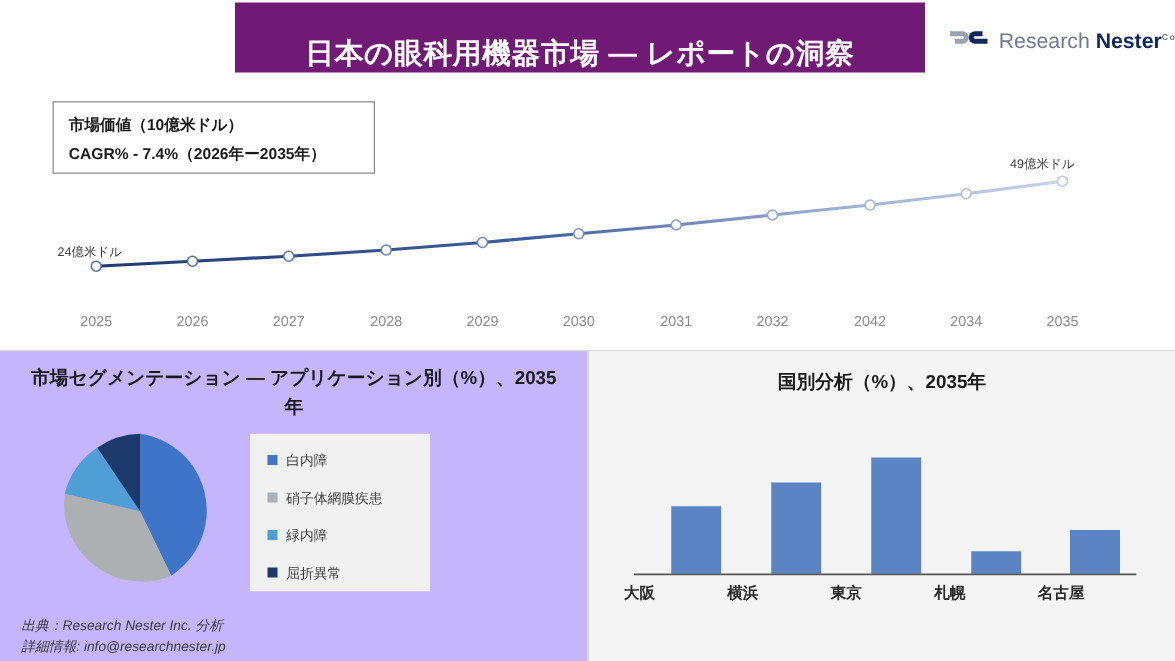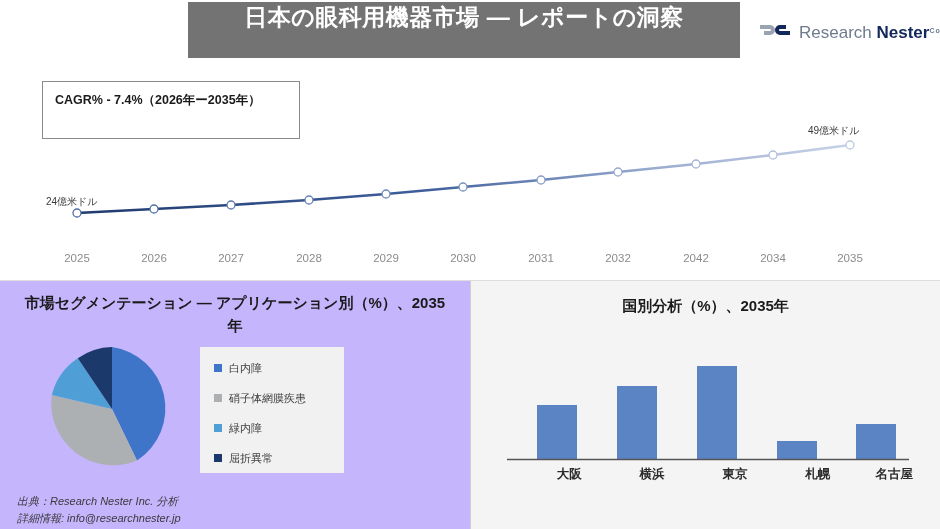--- a/index.html
+++ b/index.html
@@ -19,23 +19,23 @@
   #header {
     position: absolute;
     left: 0; top: 0;
     width: 940px; height: 62px;
     background: #ffffff;
   }
   #title-banner {
     position: absolute;
     left: 188px; top: 2px;
     width: 552px; height: 56px;
-    background: #737373;
-    display: flex;
-    align-items: flex-start;
+    background: #701a75;
+    display: flex;
+    align-items: flex-end;
     justify-content: center;
   }
   #title-text {
     color: #ffffff;
     font-size: 23px;
     font-weight: 700;
     letter-spacing: 0.5px;
     white-space: nowrap;
   }
   #logo-block {
@@ -182,21 +182,21 @@
 
   #bar-svg { position: absolute; left: 28px; top: 70px; }
   #bar-labels {
     position: absolute;
     left: 28px; top: 185px;
     width: 414px;
     display: flex;
   }
   .bar-label {
     flex: 1 1 0;
-    text-align: right;
+    text-align: left;
     font-size: 12.5px;
     font-weight: 700;
     color: #2b2b2b;
   }
 </style>
 </head>
 <body>
 
 <div id="header">
   <div id="title-banner">
@@ -213,20 +213,21 @@
     <span id="logo-words">
       <span id="logo-name"><span class="rn-light">Research</span> <span class="rn-bold">Nester</span></span>
       <span id="logo-tagline">Connect. Lead. Accomplish.</span>
     </span>
   </div>
 </div>
 
 <div id="line-panel">
 
   <div id="kpi-box">
+    <div>市場価値（10億米ドル）</div>
     <div>CAGR% - 7.4%（2026年ー2035年）</div>
   </div>
 
   <svg id="line-svg" width="940" height="218">
     <defs>
       <linearGradient id="lineGrad" x1="0" y1="0" x2="1" y2="0">
         <stop offset="0%" stop-color="#1f3a6e"></stop>
         <stop offset="45%" stop-color="#3f5f9c"></stop>
         <stop offset="75%" stop-color="#9aacd0"></stop>
         <stop offset="100%" stop-color="#c8d2e8"></stop>

